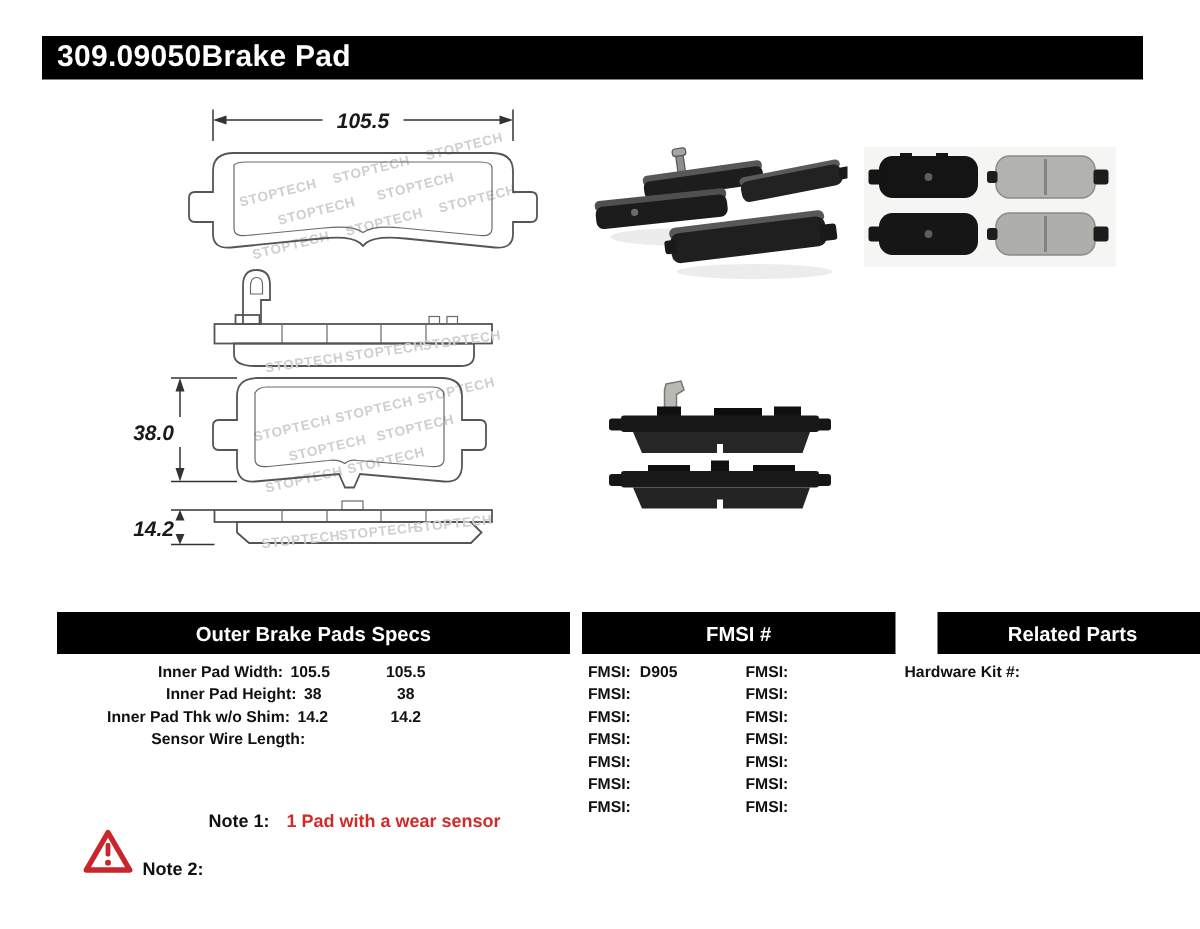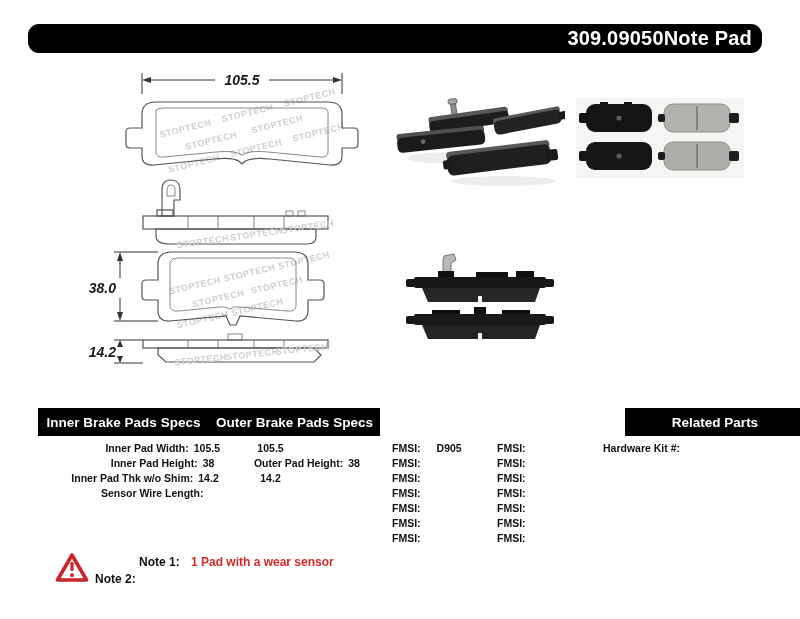--- a/index.html
+++ b/index.html
@@ -3,22 +3,22 @@
 <meta charset="utf-8">
 <style>
   html,body{margin:0;padding:0;background:#fff;}
   .page{
     position:relative;width:800px;height:619px;background:#ffffff;overflow:hidden;
     font-family:"Liberation Sans",sans-serif;color:#111;
   }
   
   .titlebar{
     position:absolute;left:28px;top:24px;width:734px;height:29px;background:#000;
-    color:#fff;display:flex;justify-content:flex-end;align-items:center;
-    padding:0 10px;box-sizing:border-box;font-size:20px;font-weight:bold;letter-spacing:.2px;border-radius:11px;
+    color:#fff;display:flex;justify-content:flex-start;align-items:center;
+    padding:0 10px;box-sizing:border-box;font-size:20px;font-weight:bold;letter-spacing:.2px;
   }
   
   .abs{position:absolute;}
   svg text.dim{font-family:"Liberation Sans",sans-serif;font-weight:bold;font-style:italic;font-size:14px;fill:#1a1a1a;}
   svg text.wm{font-family:"Liberation Sans",sans-serif;font-weight:bold;font-size:9px;fill:#cfcfcf;letter-spacing:.5px;}
   svg .ln{stroke:#555;fill:none;stroke-width:1.2;}
   svg .ln2{stroke:#6a6a6a;fill:none;stroke-width:.8;}
   svg .dimln{stroke:#333;stroke-width:1;fill:none;}
   svg .dimarrow{fill:#333;stroke:none;}
   
@@ -32,39 +32,39 @@
   #bar-fmsi{left:388px;width:209px;}
   #bar-related{left:602px;width:180px;margin-left:23px;}
   .speccol{position:absolute;top:441px;}
   .spec-row{display:flex;line-height:15px;font-size:10.5px;font-weight:bold;white-space:nowrap;justify-content:center;}
   #col-inner{left:20px;width:200px;}
   #col-inner .spec-label{width:172px;text-align:right;}
   #col-outer{left:168px;width:200px;}
   #col-outer .spec-label{width:167px;text-align:right;}
   .spec-value{margin-left:5px;}
   .fmsi-row{display:flex;line-height:15px;font-size:10.5px;font-weight:bold;white-space:nowrap;text-align:center;}
-  .fmsi-value{margin-left:16px;}
+  .fmsi-value{margin-left:6px;}
   #col-fmsi-left{left:392px;}
   #col-fmsi-right{left:497px;}
   #col-related{left:603px;}
   
   .note-line{position:absolute;display:flex;font-size:12px;font-weight:bold;line-height:15px;white-space:nowrap;}
   .note-label{color:#111;width:46px;}
   .note-text{color:#d22a28;margin-left:6px;}
-  #note1{left:95px;top:555px;padding-left:44px;}
+  #note1{left:95px;top:540px;padding-left:44px;}
   #note2{left:95px;top:572px;}
 </style>
 </head>
 <body>
 
 <div class="page">
 
   <div class="titlebar">
     <span>309.09050</span>
-    <span>Note Pad</span>
+    <span>Brake Pad</span>
   </div>
 
   <svg class="abs" style="left:122px;top:64px;" width="240" height="112" viewBox="0 0 240 112">
     <line class="dimln" x1="20" y1="9" x2="20" y2="30"></line>
     <line class="dimln" x1="220" y1="9" x2="220" y2="30"></line>
     <line class="dimln" x1="23" y1="16" x2="93" y2="16"></line>
     <line class="dimln" x1="147" y1="16" x2="217" y2="16"></line>
     <polygon class="dimarrow" points="20,16 29,13 29,19"></polygon>
     <polygon class="dimarrow" points="220,16 211,13 211,19"></polygon>
     <text class="dim" x="120" y="21" text-anchor="middle">105.5</text>
@@ -217,22 +217,24 @@
       <rect x="110" y="60" width="28" height="5" fill="#0f0f0f"></rect>
       <rect x="14" y="66" width="10" height="8" rx="2" fill="#161616"></rect>
       <rect x="152" y="66" width="10" height="8" rx="2" fill="#161616"></rect>
       <rect x="22" y="64" width="132" height="11" rx="2" fill="#191919"></rect>
       <path d="M30,75 L148,75 L143,89 L36,89 Z" fill="#242424"></path>
       <rect x="86" y="83" width="4" height="7" fill="#ffffff"></rect>
     </g>
   </svg>
 
   <div class="thead" id="bar-pads">
-    <span>Inner Brake Pads Specs</span>
     <span>Outer Brake Pads Specs</span>
+  </div>
+  <div class="thead" id="bar-fmsi">
+    <span>FMSI #</span>
   </div>
   <div class="thead" id="bar-related">
     <span>Related Parts</span>
   </div>
 
   <div class="speccol" id="col-inner">
     <div class="spec-row">
         <span class="spec-label">Inner Pad Width:</span>
         <span class="spec-value">105.5</span>
       </div>
@@ -248,21 +250,20 @@
         <span class="spec-label">Sensor Wire Length:</span>
         <span class="spec-value"></span>
       </div>
   </div>
 
   <div class="speccol" id="col-outer">
     <div class="spec-row">
         <span class="spec-value">105.5</span>
       </div>
     <div class="spec-row">
-        <span class="spec-label">Outer Pad Height:</span>
         <span class="spec-value">38</span>
       </div>
     <div class="spec-row">
         <span class="spec-value">14.2</span>
       </div>
   </div>
 
   <div class="speccol" id="col-fmsi-left">
     <div class="fmsi-row">
         <span class="fmsi-label">FMSI:</span>

